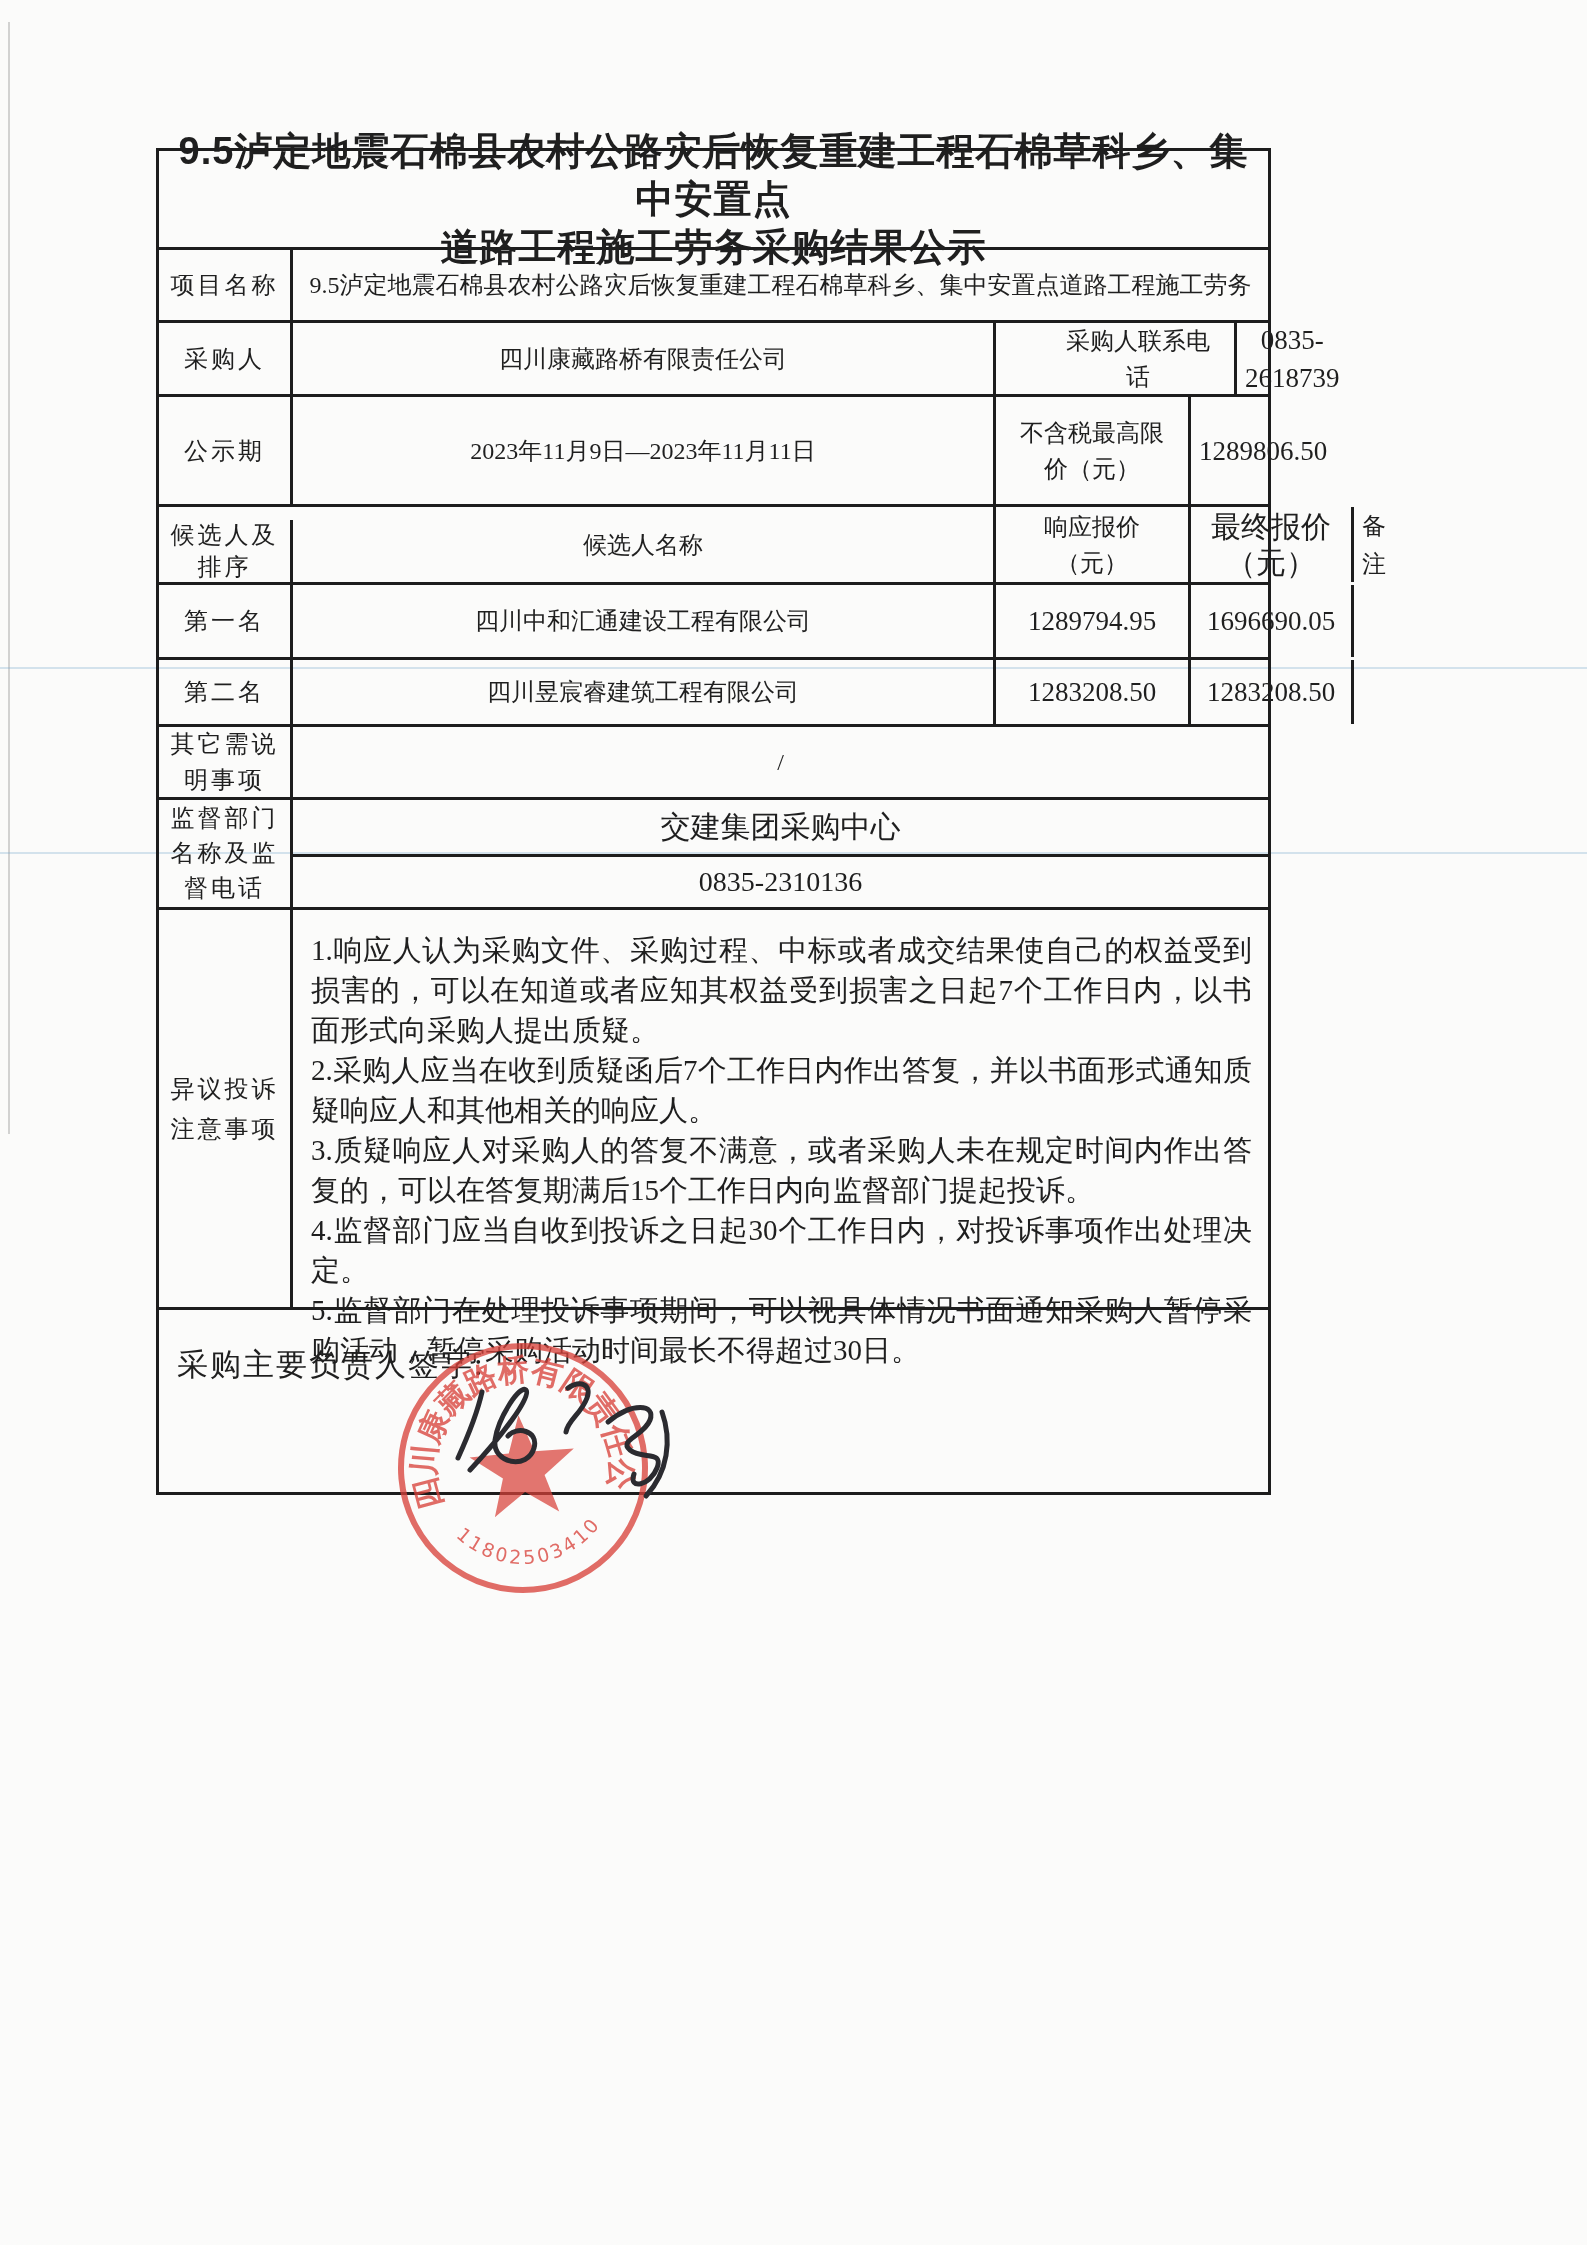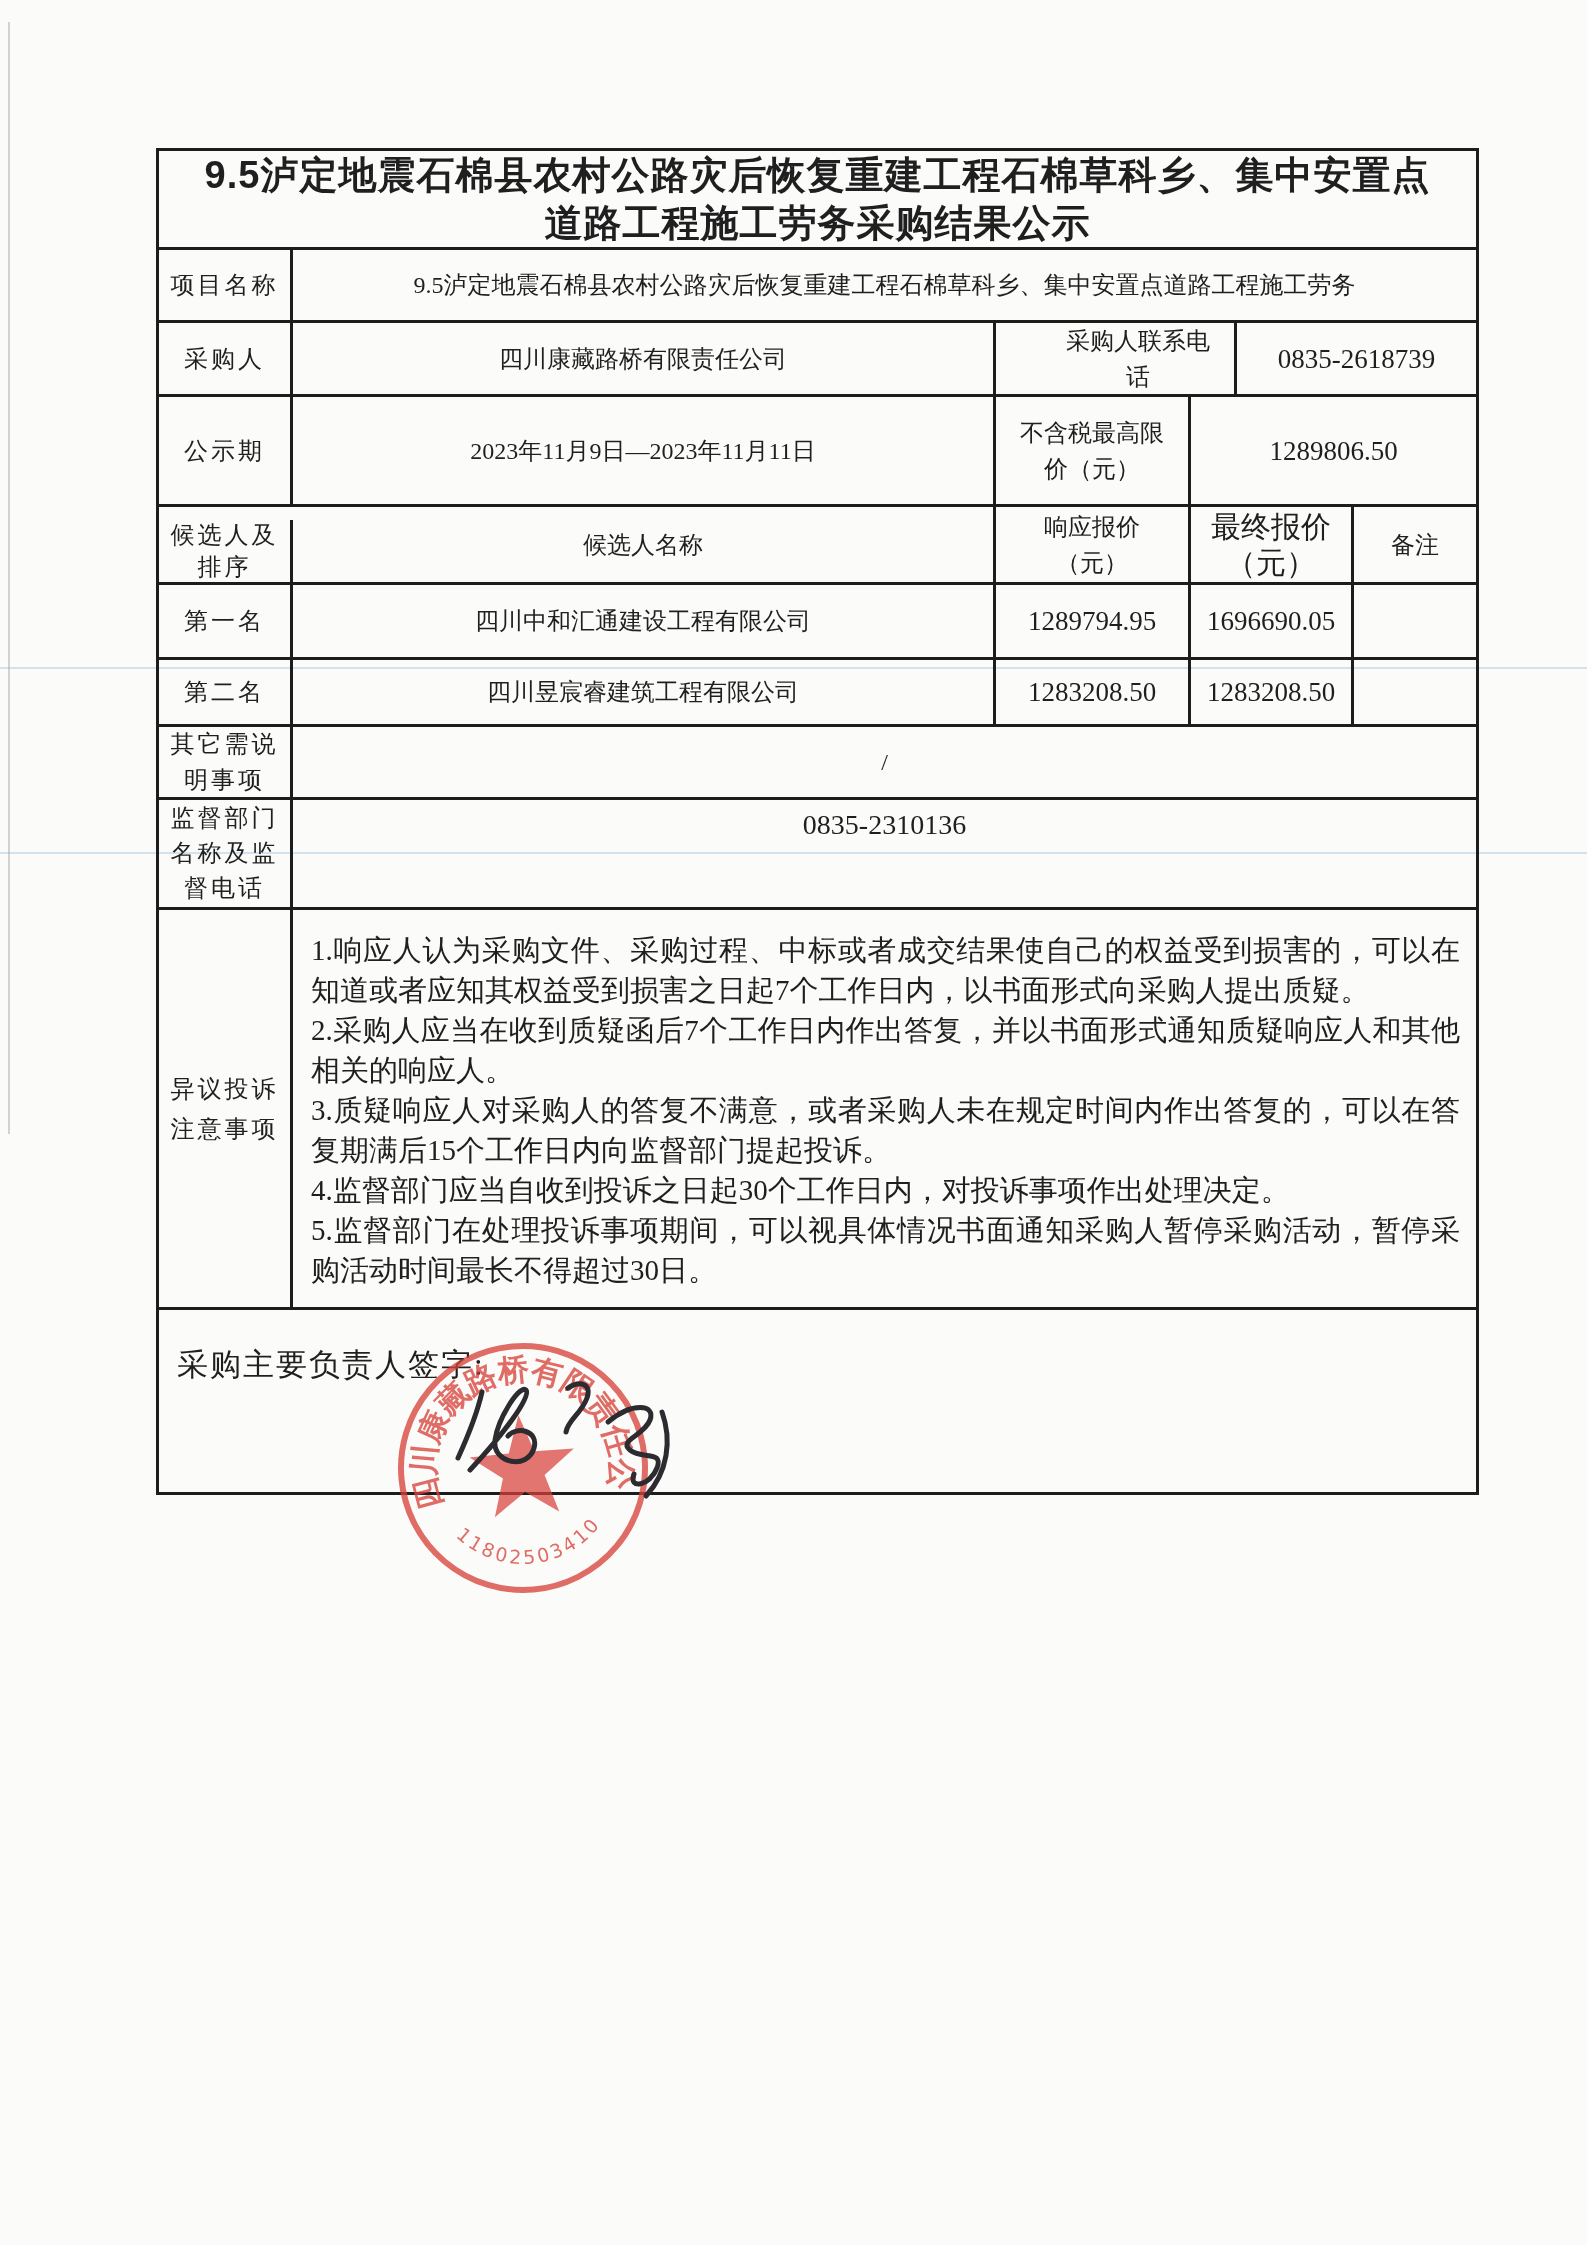--- a/index.html
+++ b/index.html
@@ -13,21 +13,21 @@
   *{box-sizing:border-box;}
 
   
   .page-edge-line{position:absolute;left:8px;top:22px;width:2px;height:1112px;background:rgba(0,0,0,.16);}
   .scan-line{position:absolute;left:0;width:1587px;height:2px;background:rgba(120,170,205,.30);}
   .scan-line.l1{top:667px;}
   .scan-line.l2{top:852px;}
 
   
   .doc-table{
-    position:absolute;left:156px;top:148px;width:1323px;height:1347px;
+    position:absolute;left:156px;top:148px;width:1115px;height:1347px;
     border:3px solid #1d1d1d;background:transparent;
   }
   .trow{display:flex;width:100%;border-bottom:3px solid #1d1d1d;}
   .trow:last-child{border-bottom:none;}
   .cell{display:flex;align-items:center;justify-content:center;text-align:center;
         border-right:3px solid #1d1d1d;padding:2px 8px;line-height:38px;font-size:24px;}
   .cell:last-child{border-right:none;}
   .label-cell{width:134px;flex:none;letter-spacing:3px;padding:2px 4px;}
   .value-cell{width:703px;flex:none;}
   .sub-label{width:195px;flex:none;}
@@ -147,20 +147,21 @@
     <div class="cell label-cell prewrap" style="line-height:36px;">其它需说
 明事项</div>
     <div class="cell full-cell">/</div>
   </div>
 
   <div class="trow r-supervision">
     <div class="cell label-cell prewrap" style="line-height:35px;">监督部门
 名称及监
 督电话</div>
     <div class="supervision-stack">
+      <div class="sub-row top">交建集团采购中心</div>
       <div class="sub-row bottom" style="font-size:28px;">0835-2310136</div>
     </div>
   </div>
 
   <div class="trow r-objection">
     <div class="cell label-cell prewrap" style="line-height:40px;">异议投诉
 注意事项</div>
     <div class="objection-cell">
       <p>1.响应人认为采购文件、采购过程、中标或者成交结果使自己的权益受到损害的，可以在知道或者应知其权益受到损害之日起7个工作日内，以书面形式向采购人提出质疑。</p>
       <p>2.采购人应当在收到质疑函后7个工作日内作出答复，并以书面形式通知质疑响应人和其他相关的响应人。</p>

